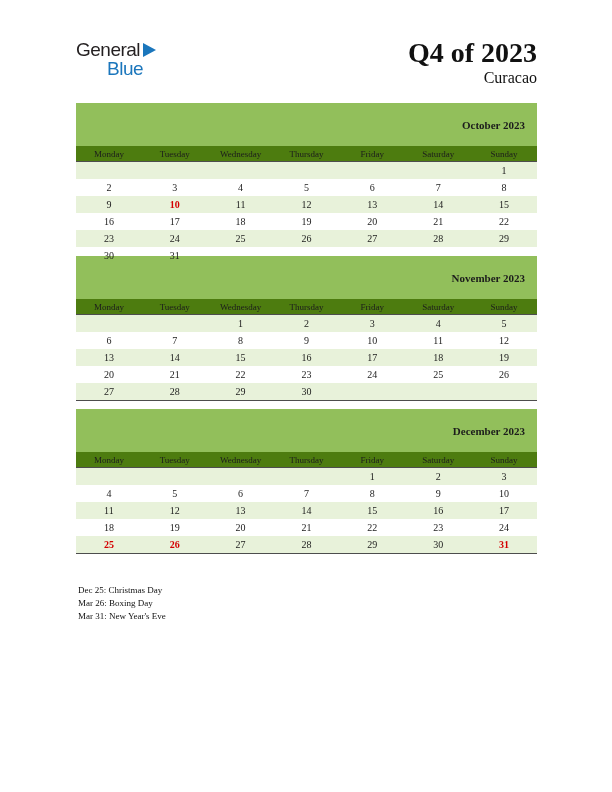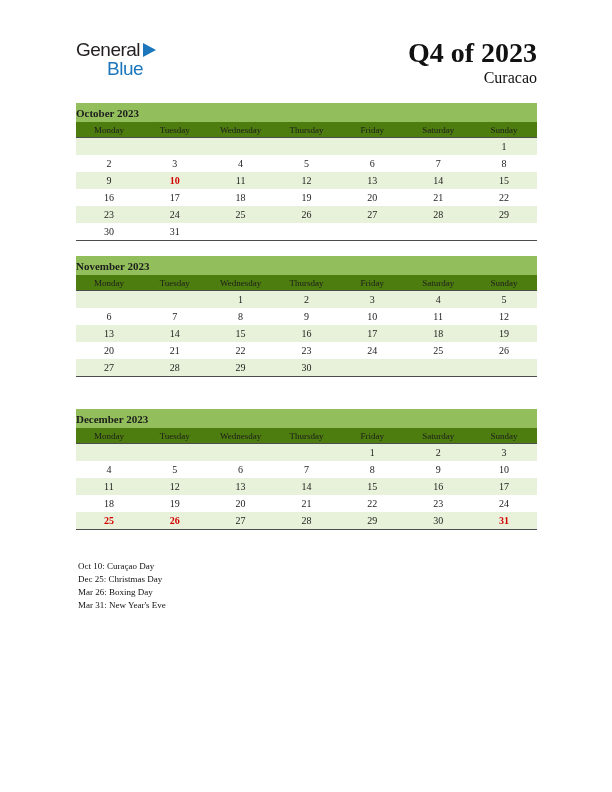--- a/index.html
+++ b/index.html
@@ -54,23 +54,23 @@
   .month-table {
     width: 100%;
     border-collapse: collapse;
     table-layout: fixed;
   }
   .month-title {
     background: var(--green-header);
     font-weight: bold;
     font-size: 11px;
     height: 19px;
-    text-align: left;
+    text-align: right;
     color: #1c1c1c;
-    padding: 0;
+    padding: 12px;
   }
   .weekday-row th {
     font-weight: normal;
     font-size: 9px;
     height: 15px;
     text-align: center;
     color: #1c1c1c;
     padding: 0;
     background: #4d7c0f;
     border-bottom: 1.5px solid var(--rule);
@@ -310,18 +310,17 @@
               <td class="">29</td>
               <td class="">30</td>
               <td class="holiday">31</td>
             </tr>
           </tbody>
         </table>
       </div>
     </div>
 
   <div id="footnotes" class="footnotes">
-      <div class="footnote-line">Oct 10: Curaçao Day</div>
       <div class="footnote-line">Dec 25: Christmas Day</div>
       <div class="footnote-line">Mar 26: Boxing Day</div>
       <div class="footnote-line">Mar 31: New Year's Eve</div>
     </div>
 </div>
 
 </body></html>

